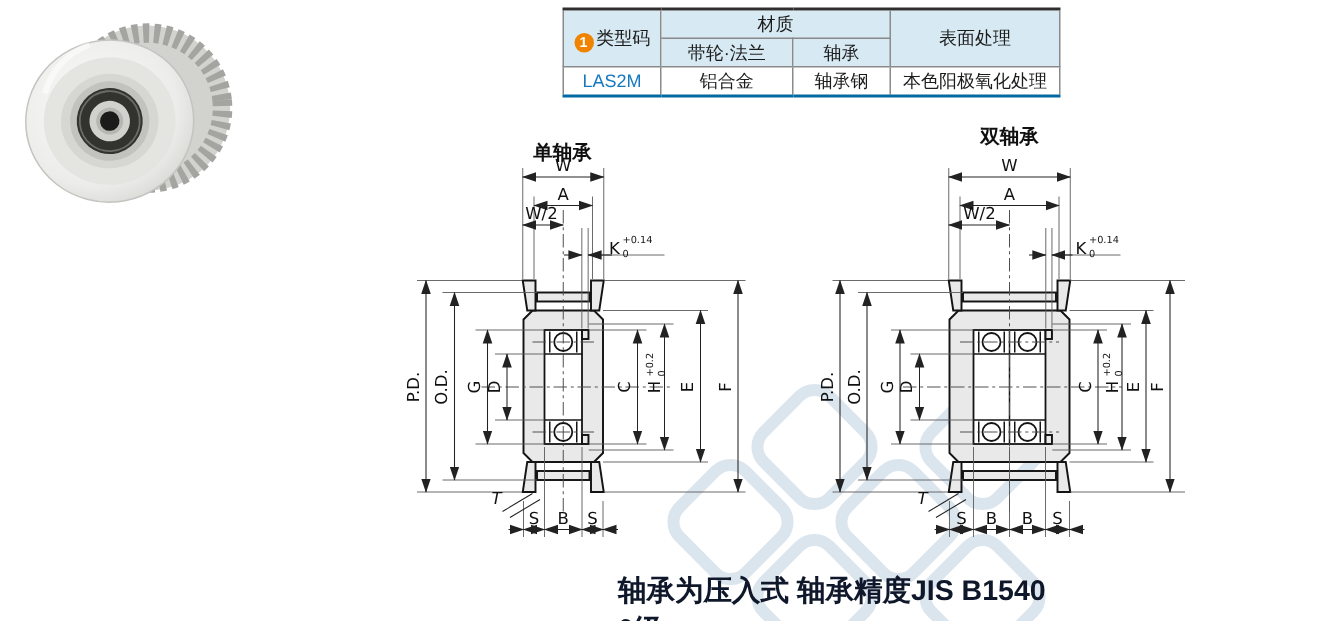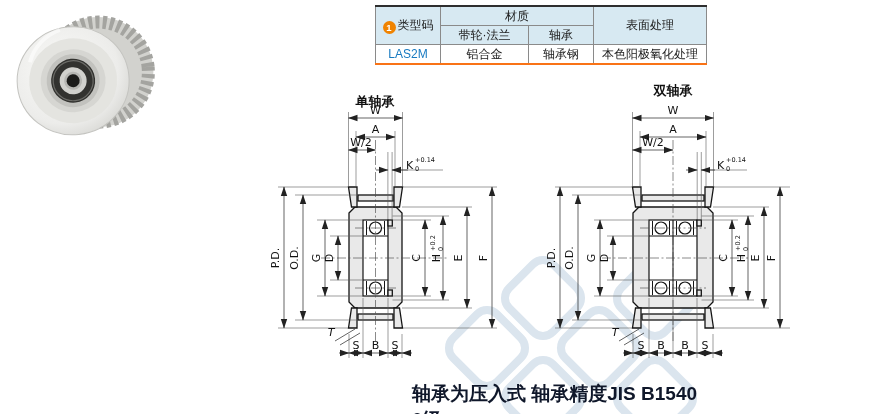--- a/index.html
+++ b/index.html
@@ -4,21 +4,21 @@
 <style>
   html,body{margin:0;padding:0;}
   body{width:884px;height:414px;position:relative;background:#fff;overflow:hidden;
        font-family:"Liberation Sans",sans-serif;}
   
   .spec-table{position:absolute;left:375px;top:5px;border-collapse:collapse;
               font-size:12px;color:#1c1c1c;table-layout:fixed;}
   .spec-table td{border:1px solid #8a8a8a;text-align:center;padding:0 2px;height:18px;
                  white-space:nowrap;overflow:hidden;}
   .spec-table tr:first-child td{border-top:2px solid #2e2e2e;}
-  .spec-table tr:last-child td{border-bottom:2px solid #f97316;}
+  .spec-table tr:last-child td{border-bottom:2px solid #0369a1;}
   .spec-table td.hd{background:#d7e9f2;}
   .code{color:#1679c0;}
   .badge{display:inline-block;width:13px;height:13px;border-radius:50%;background:#f08300;
          color:#fff;font-size:9.5px;font-weight:bold;line-height:13px;text-align:center;
          vertical-align:-2px;margin-right:2px;}
   
   .abs{position:absolute;}
   .diag-title{position:absolute;width:90px;text-align:center;font-size:13px;font-weight:700;color:#101010;}
   .note{position:absolute;left:412px;top:381px;width:300px;font-size:19px;font-weight:600;color:#0f172a;}
   svg .ol{fill:#e9e9e9;stroke:#141414;stroke-width:1.3;}

